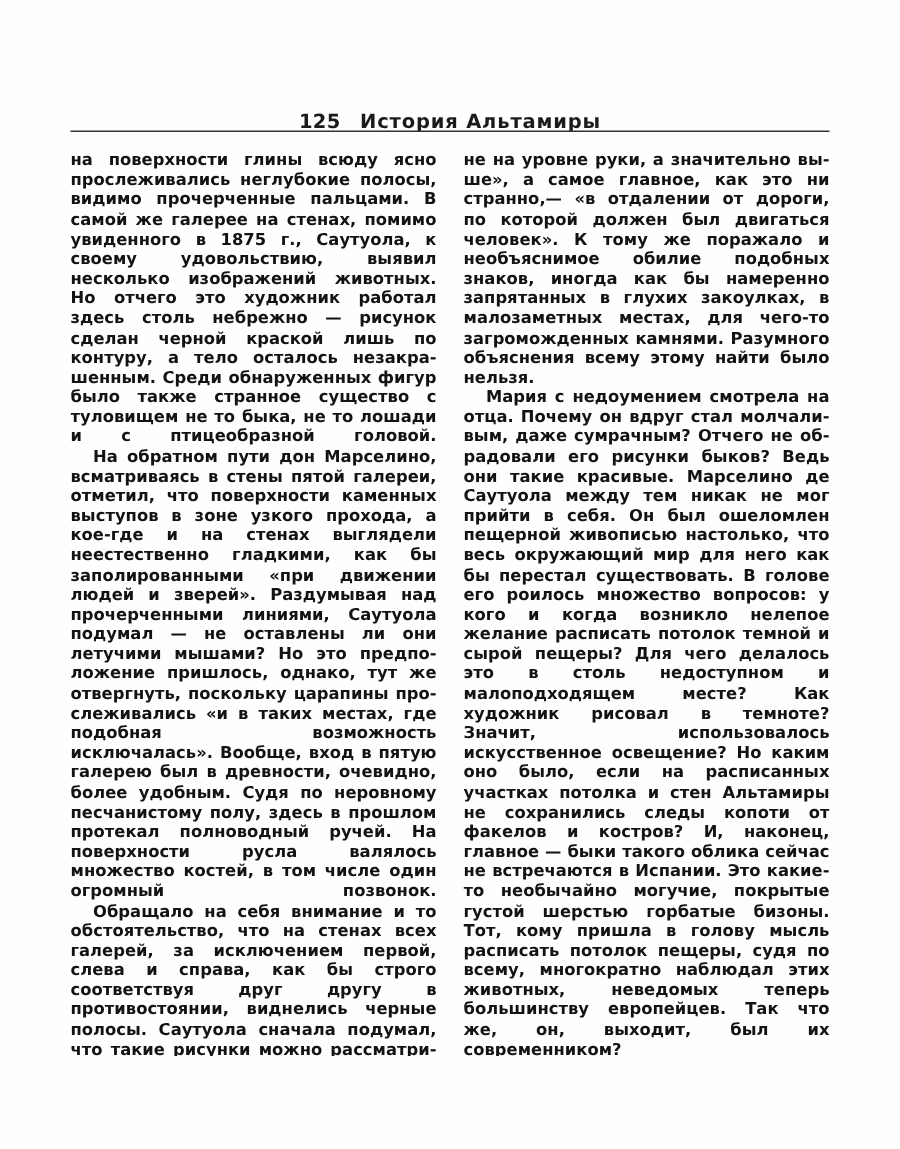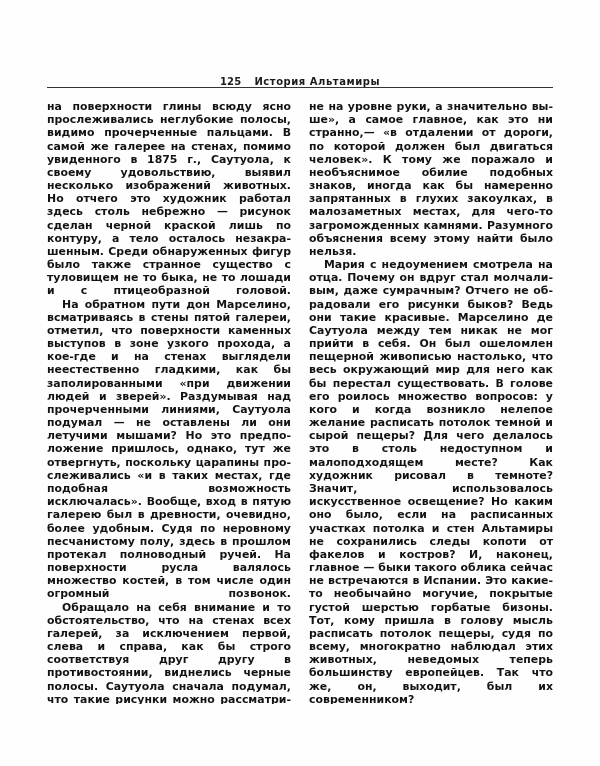--- a/index.html
+++ b/index.html
@@ -27,21 +27,21 @@
     position: absolute;
     left: 47px;
     top: 70px;
     width: 506px;
     height: 16px;
     text-align: center;
   }
   #running-head .rh-inner {
     display: inline-block;
     white-space: nowrap;
-    font-size: 10px;
+    font-size: 13px;
     font-weight: bold;
     letter-spacing: 0.55px;
     color: #1b1b1b;
     line-height: 12px;
   }
   #running-head .folio {
     margin-right: 13px;
     letter-spacing: 0.2px;
   }
 

